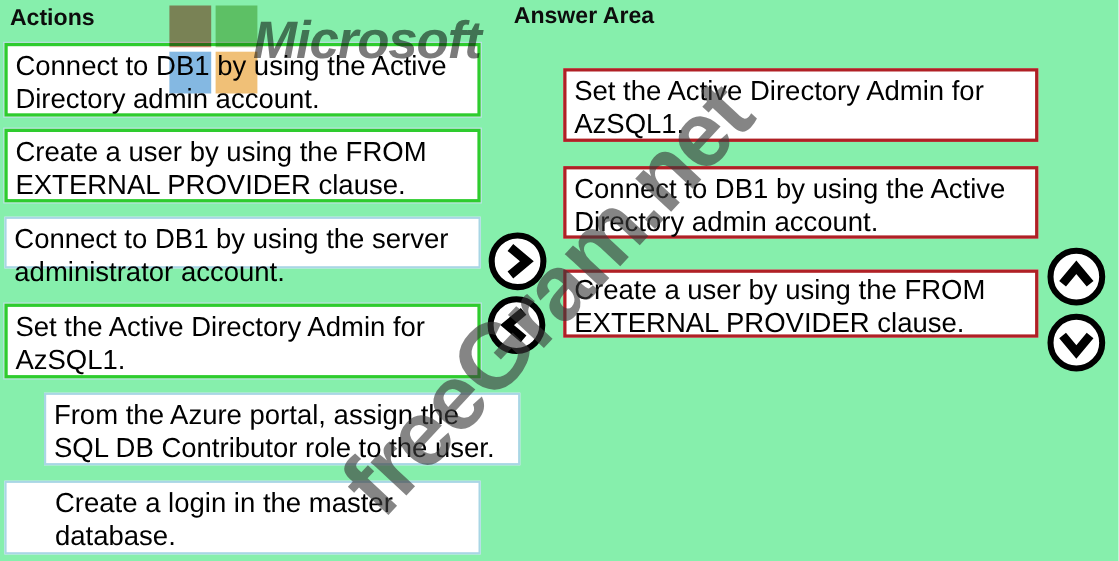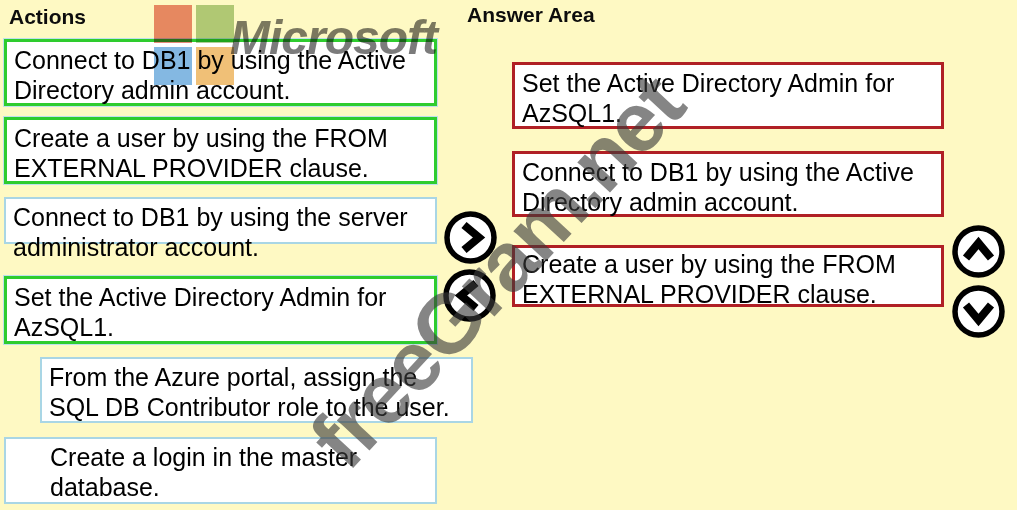--- a/index.html
+++ b/index.html
@@ -1,17 +1,17 @@
 <!DOCTYPE html>
 <html><head>
 <meta charset="utf-8">
 <style>
   html,body{margin:0;padding:0;background:#fff;}
   .stage{
-    position:relative;width:1017px;height:510px;background:#fef9c3;overflow:hidden;
+    position:relative;width:1017px;height:510px;background:#86efac;overflow:hidden;
     font-family:"Liberation Sans", sans-serif;color:#000;
   }
   .hdr{position:absolute;font-size:21px;font-weight:bold;color:#0d0d0d;white-space:nowrap;}
   #actions-header{left:9px;top:5px;}
   #answer-header{left:467px;top:3px;}
 
   .card{
     position:absolute;background:#fff;box-sizing:border-box;
     font-size:25px;line-height:30px;padding:3px 7px;color:#000;
   }

